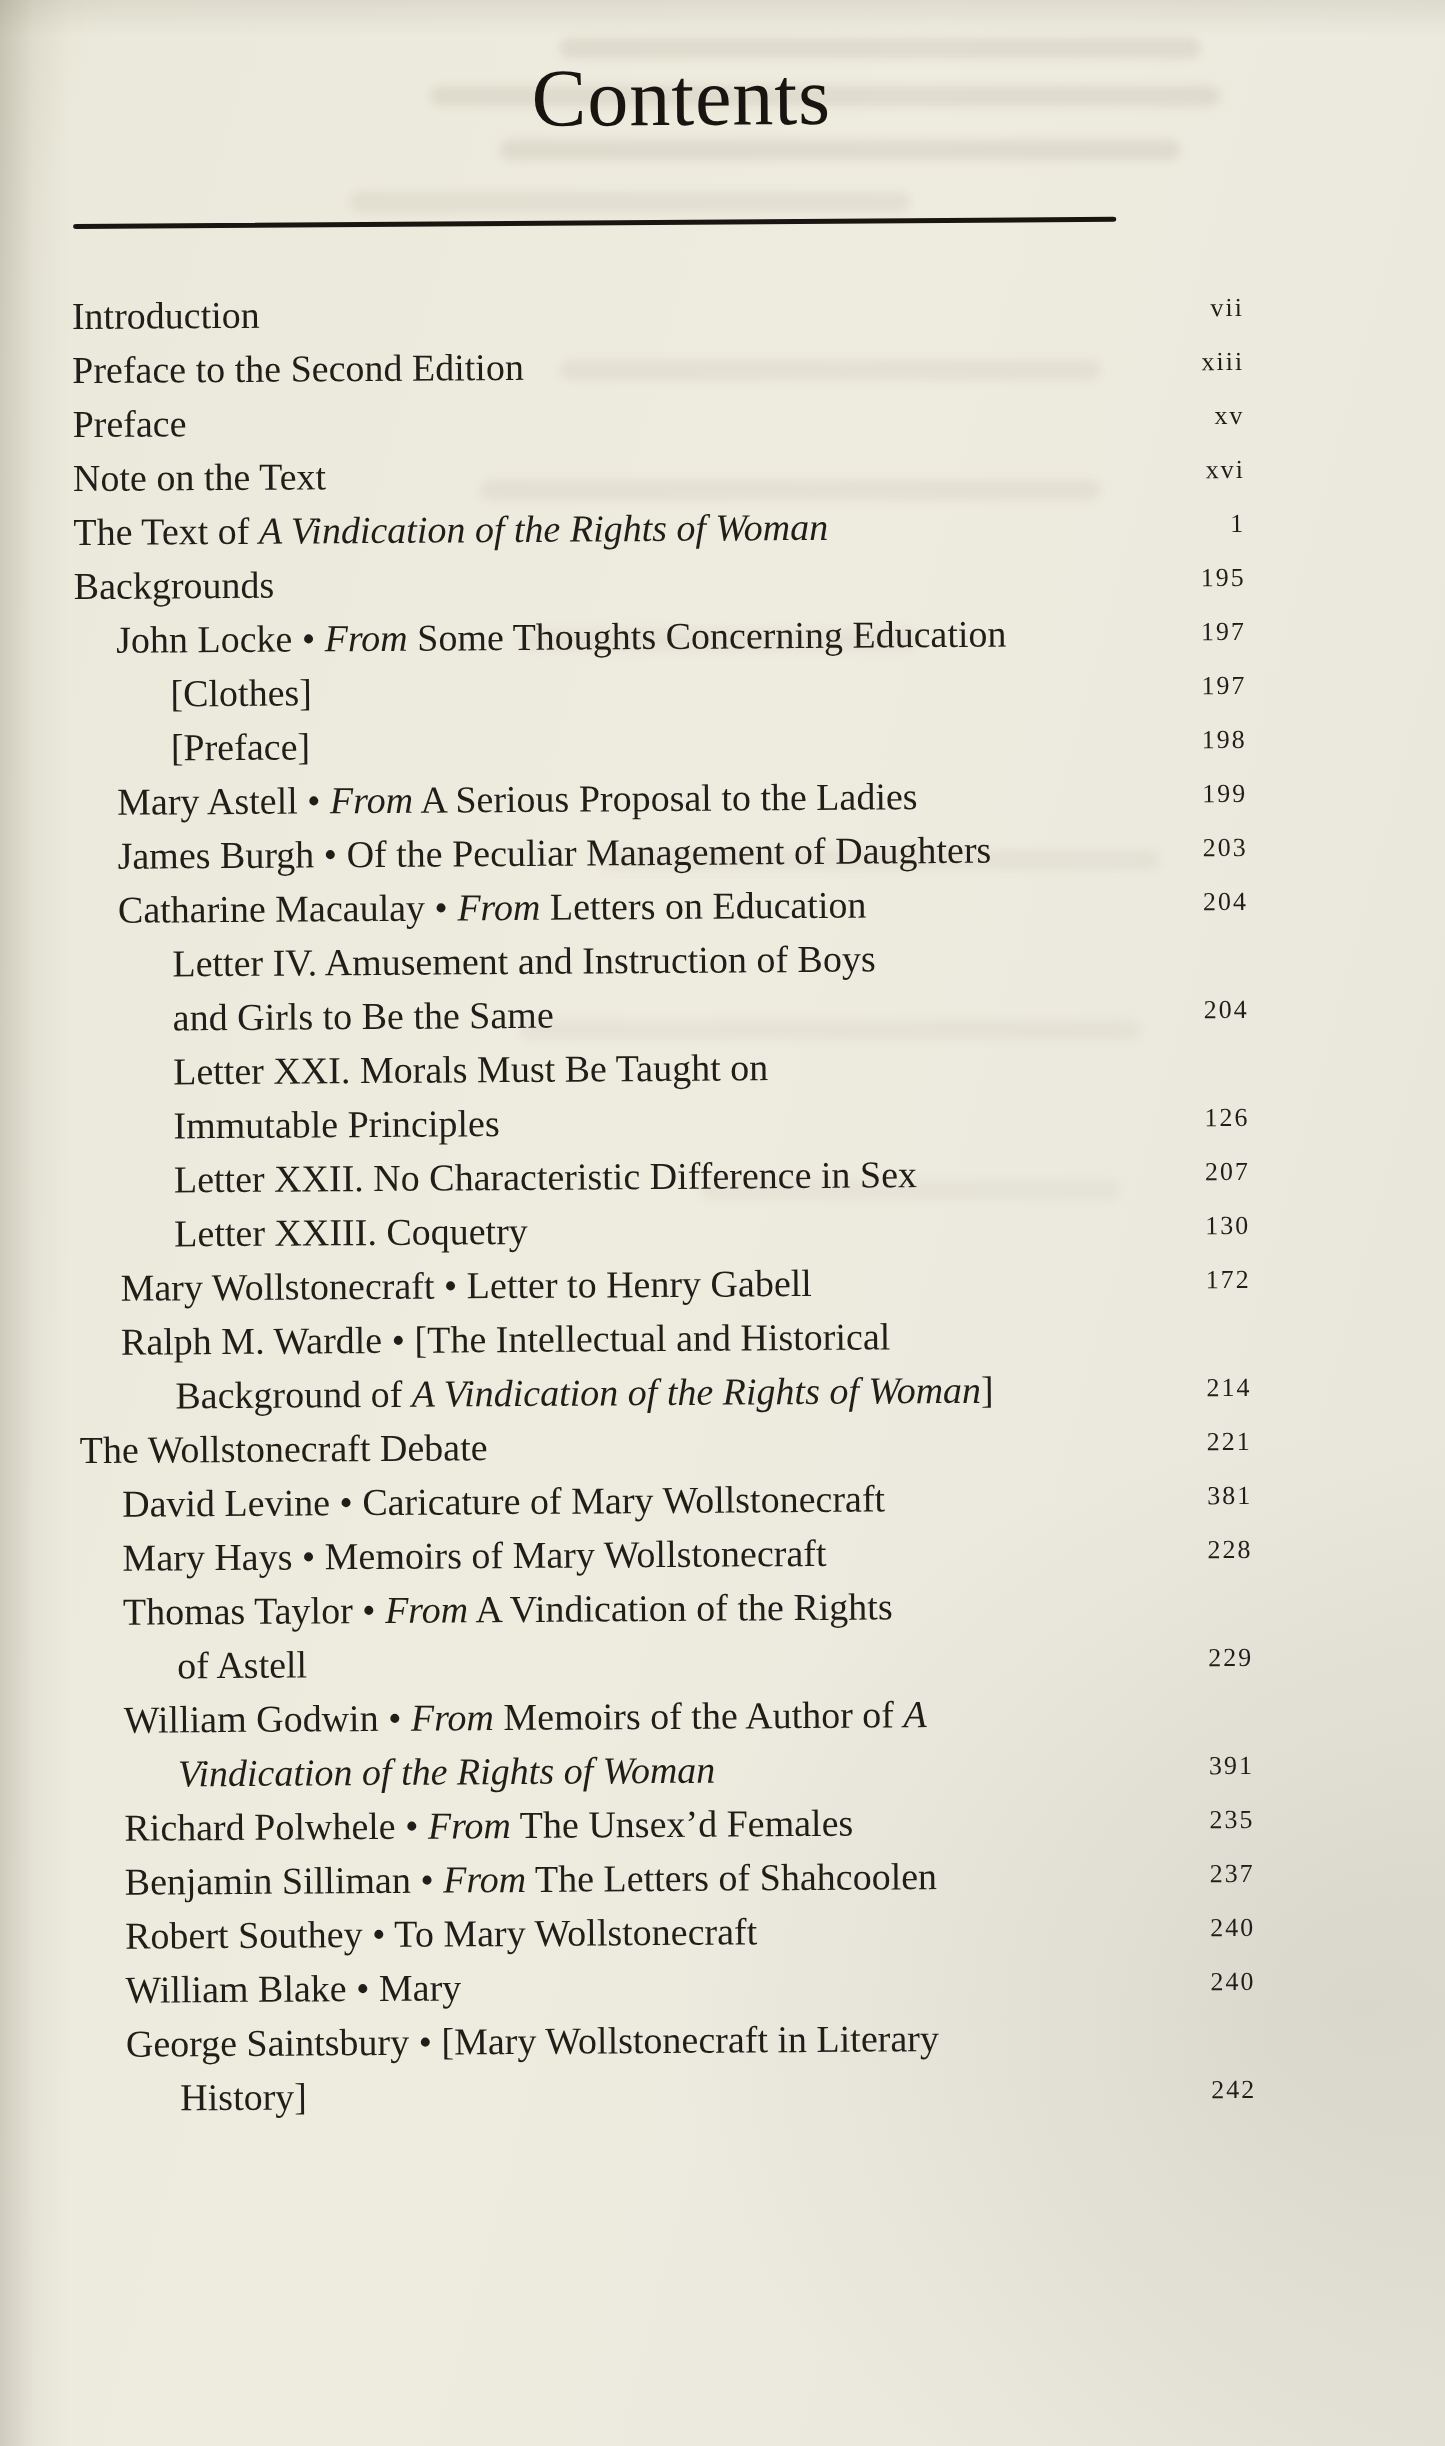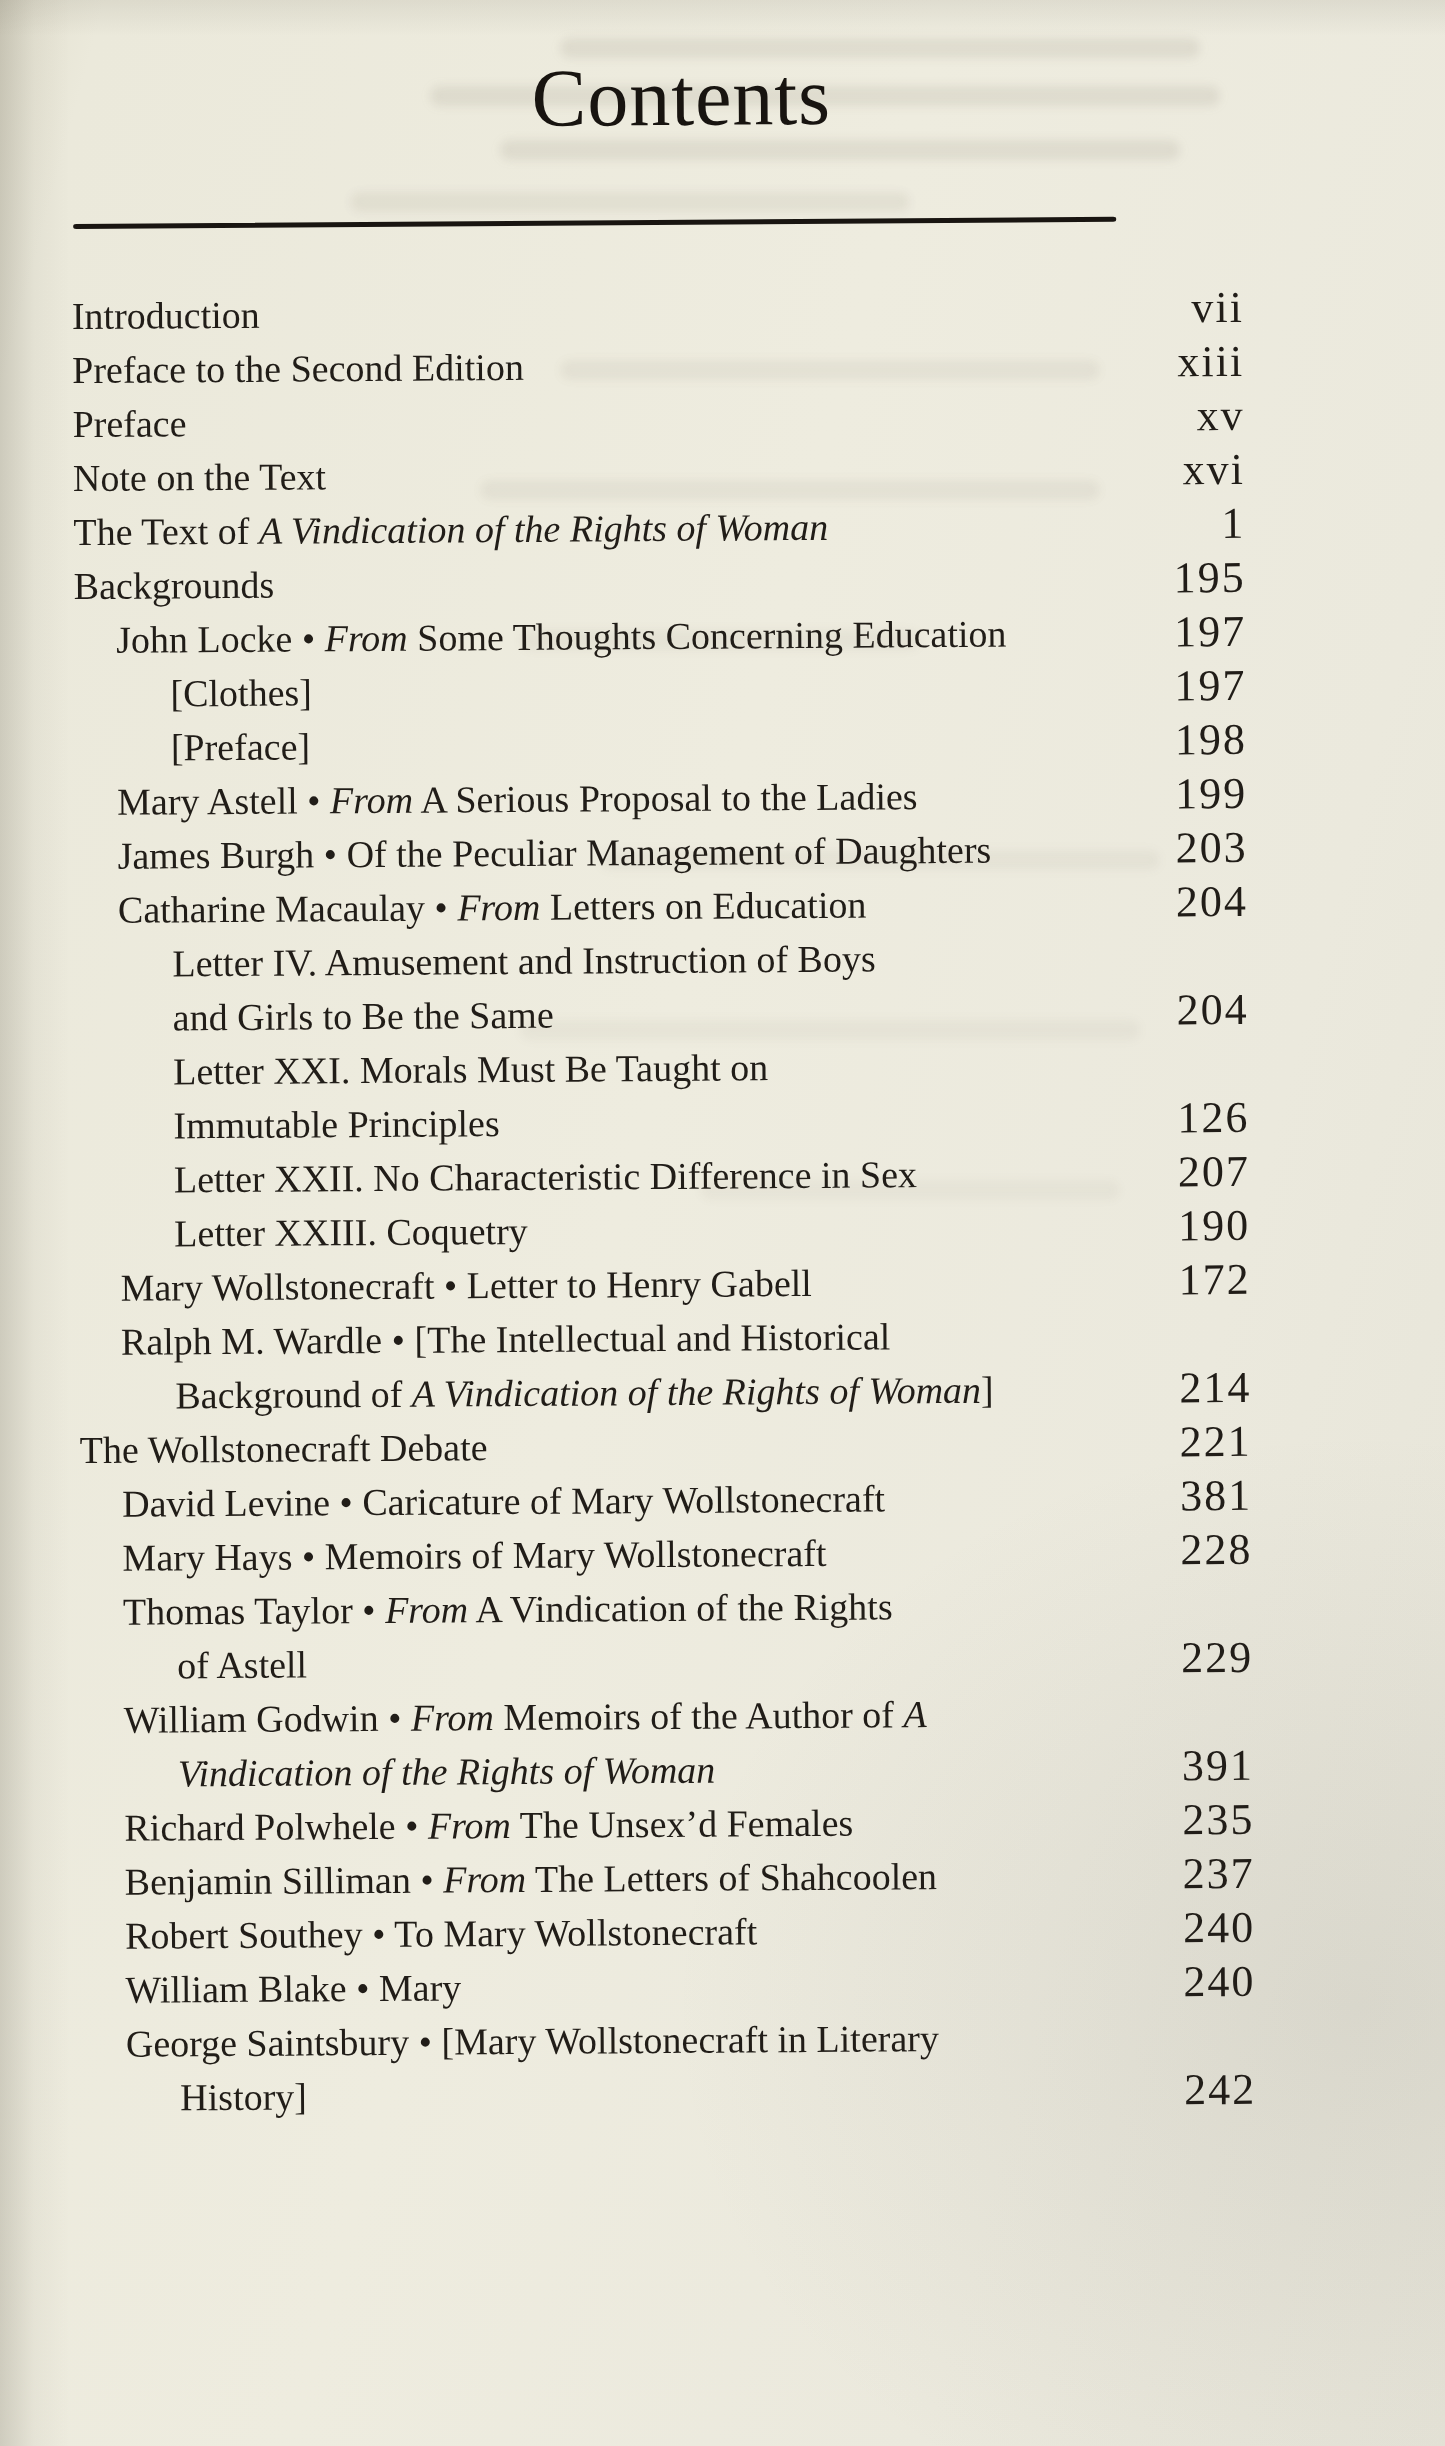--- a/index.html
+++ b/index.html
@@ -97,21 +97,21 @@
   }
   .italic { font-style: italic; }
 
   .indent-0 { padding-left: 0; }
   .indent-1 { padding-left: 42px; }
   .indent-2 { padding-left: 96px; }
 
   .page-num {
     flex: 0 0 112px;
     text-align: right;
-    font-size: 44px;
+    font-size: 26px;
     line-height: 50px;
     letter-spacing: 2px;
     padding-bottom: 2px;
     font-variant-numeric: oldstyle-nums;
     color: #211d18;
   }
 </style>
 </head>
 <body>
 
@@ -224,21 +224,21 @@
       <div class="toc-row sub">
     <div class="lines">
           <div class="line indent-2"><span>Letter XXII. No Characteristic Difference in Sex</span></div>
         </div>
     <div class="page-num">207</div>
   </div>
       <div class="toc-row sub">
     <div class="lines">
           <div class="line indent-2"><span>Letter XXIII. Coquetry</span></div>
         </div>
-    <div class="page-num">190</div>
+    <div class="page-num">130</div>
   </div>
       <div class="toc-row entry">
     <div class="lines">
           <div class="line indent-1"><span>Mary Wollstonecraft • Letter to Henry Gabell</span></div>
         </div>
     <div class="page-num">172</div>
   </div>
       <div class="toc-row entry">
     <div class="lines">
           <div class="line indent-1"><span>Ralph M. Wardle • [The Intellectual and Historical</span></div>

